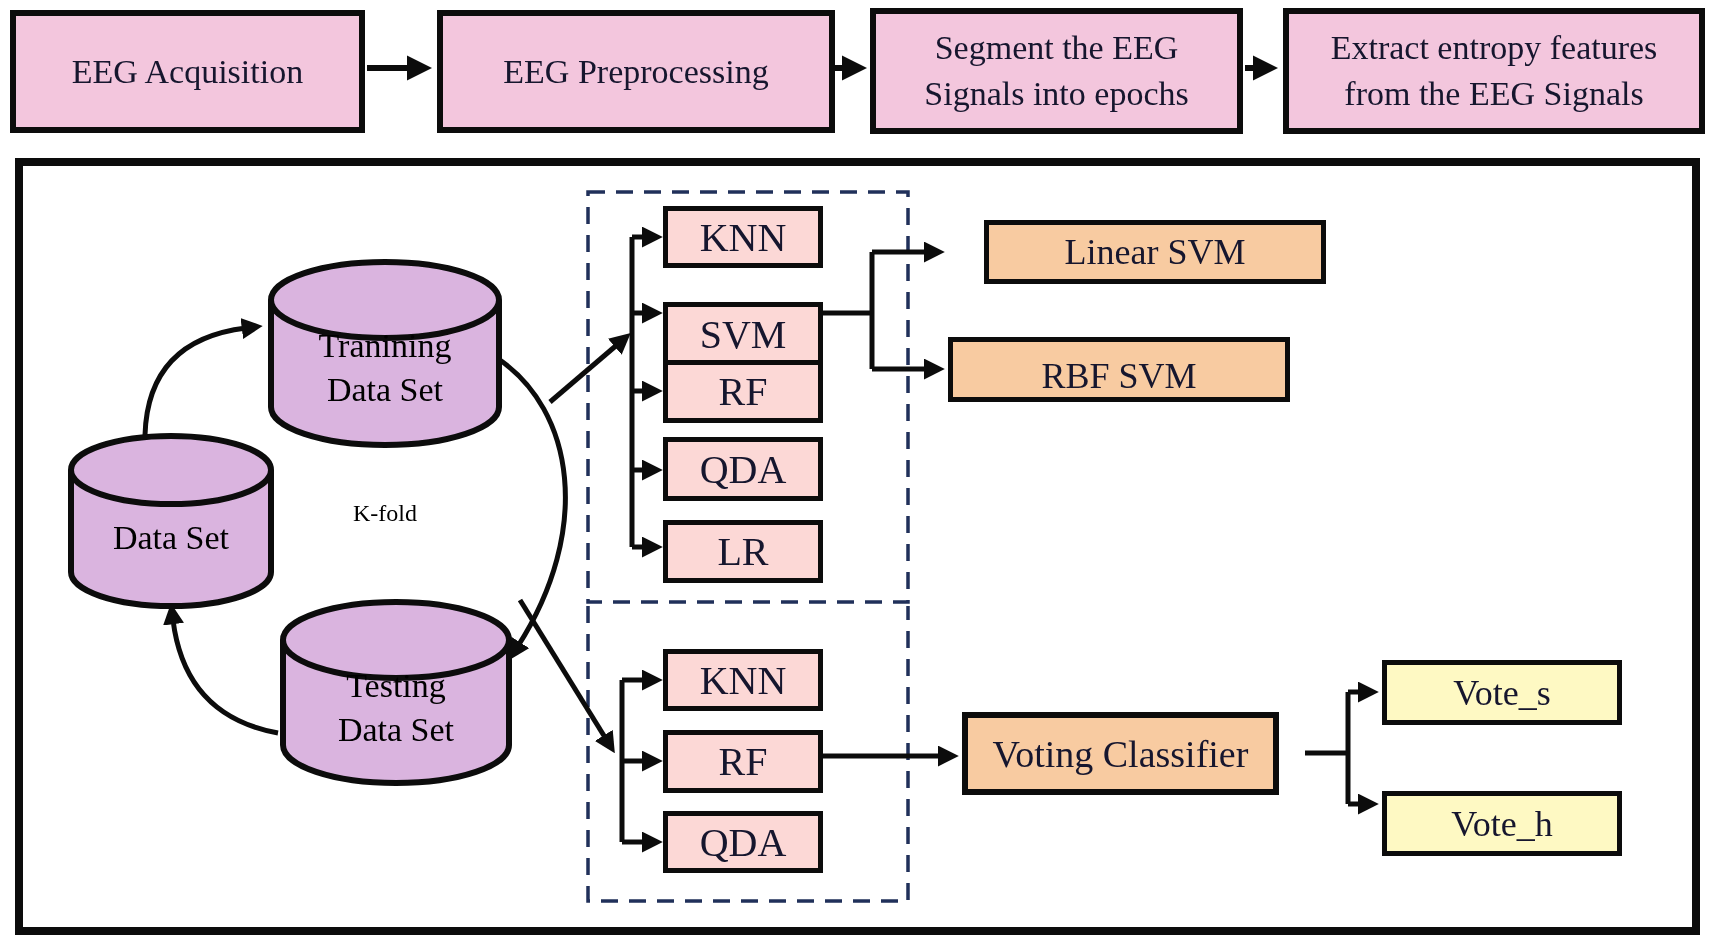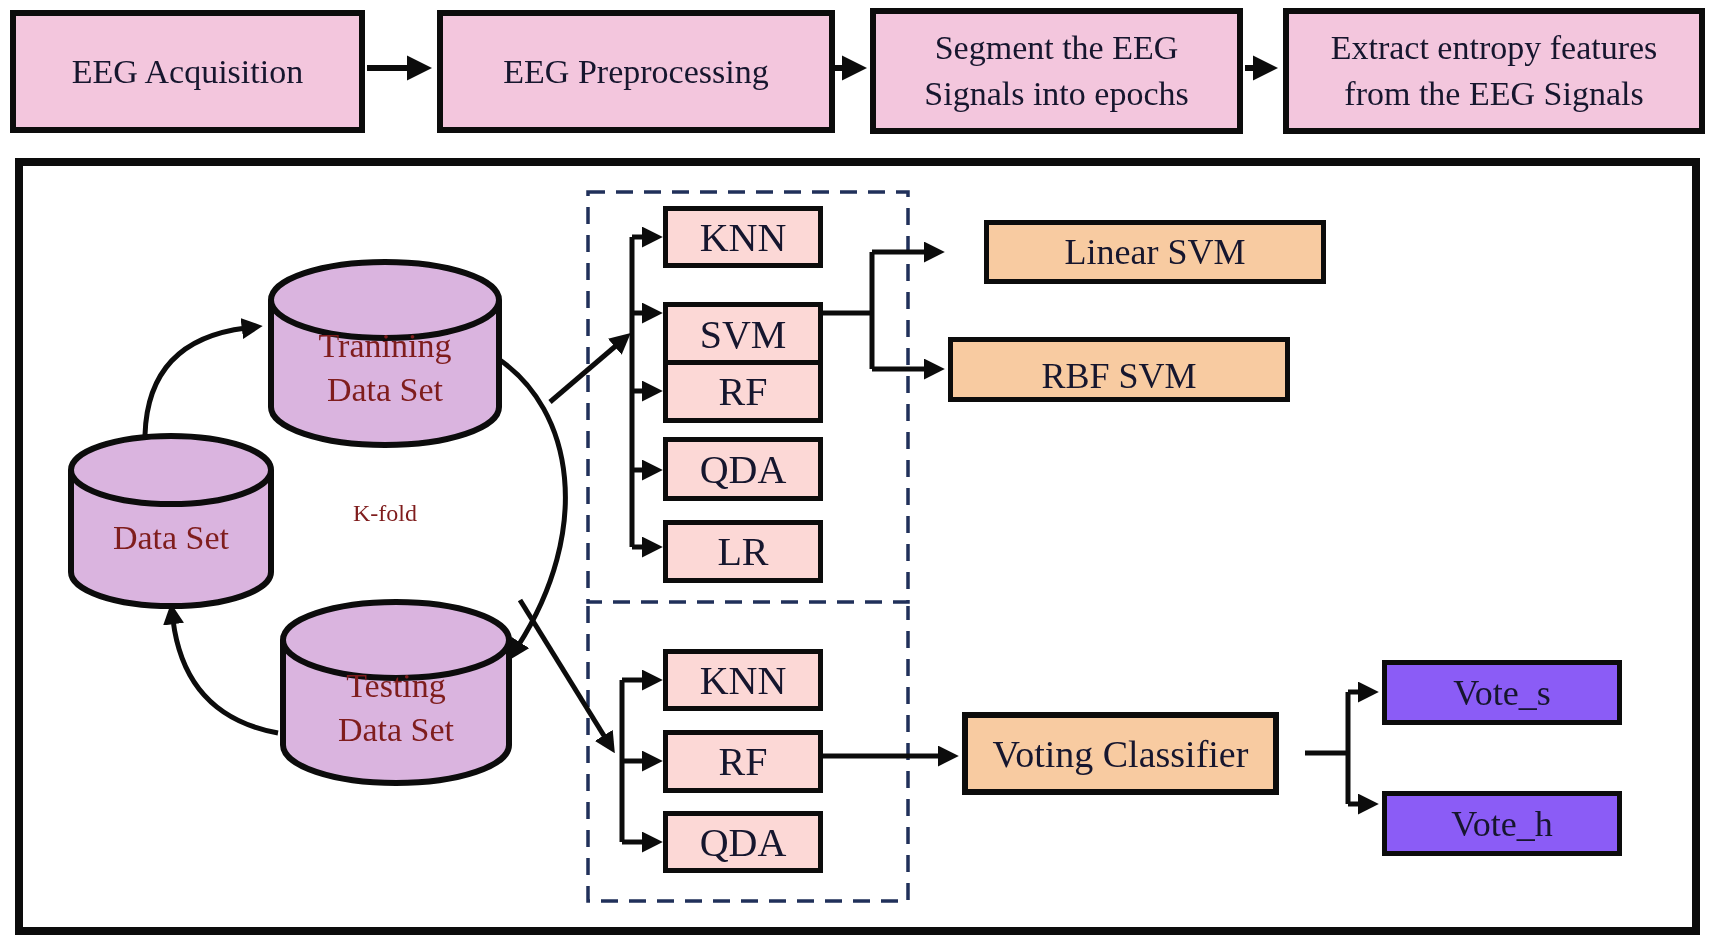--- a/index.html
+++ b/index.html
@@ -10,29 +10,29 @@
   svg.wires { position:absolute; left:0; top:0; width:1713px; height:945px; z-index:1; }
   .box {
     position:absolute; box-sizing:border-box; z-index:2;
     display:flex; flex-direction:column; align-items:center; justify-content:center;
     border:5px solid #0c0c0c; text-align:center; color:#16162e;
     font-family:"Liberation Serif", serif;
   }
   .step   { background:#f3c6dd; border-width:6px; font-size:34px; line-height:46px; }
   .clf    { background:#fcd8d6; font-size:40px; }
   .peach  { background:#f8cba1; font-size:36px; }
-  .yellow { background:#8b5cf6; font-size:36px; }
+  .yellow { background:#fef9c3; font-size:36px; }
   .frame {
     position:absolute; box-sizing:border-box; z-index:0;
     left:15px; top:158px; width:1685px; height:777px;
     border:8px solid #0c0c0c; background:#ffffff;
   }
   .lbl {
     position:absolute; z-index:3; text-align:center;
-    font-size:34px; line-height:44px; color:#7f1d1d;
+    font-size:34px; line-height:44px; color:#000000;
     font-family:"Liberation Serif", serif;
   }
 </style>
 </head>
 <body>
 
 <div class="canvas">
 
   <div class="frame"></div>
 

